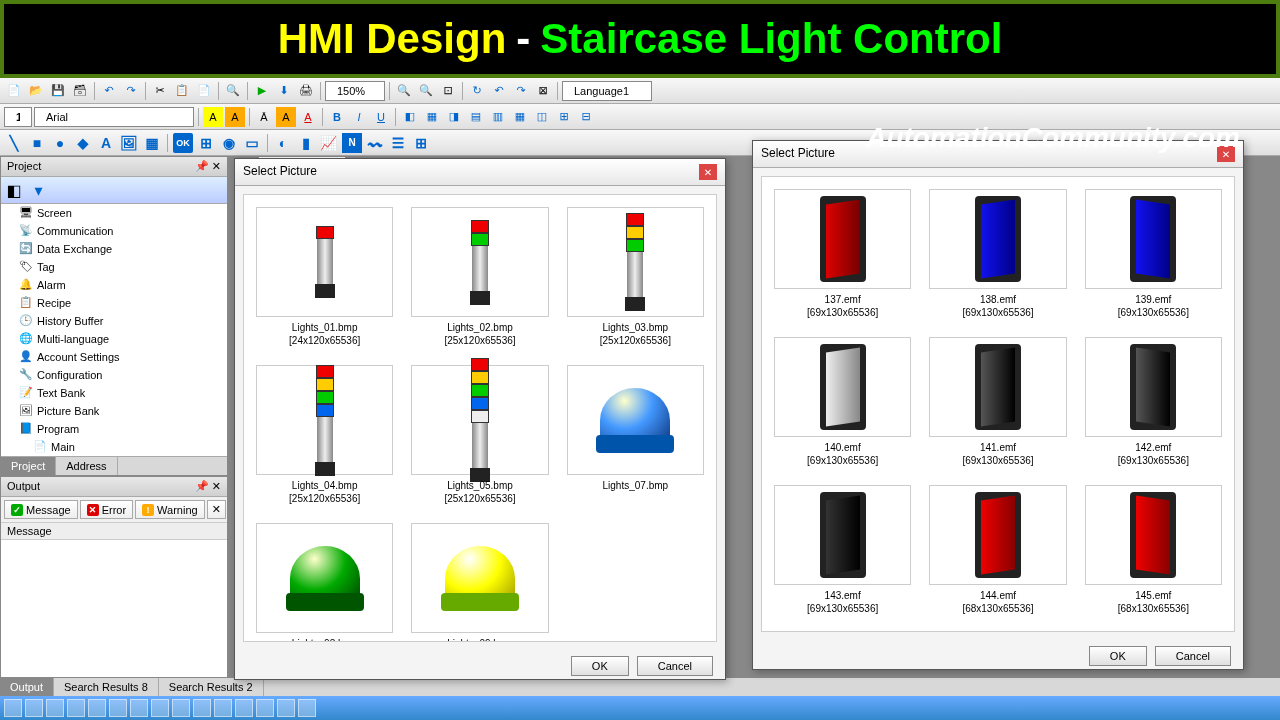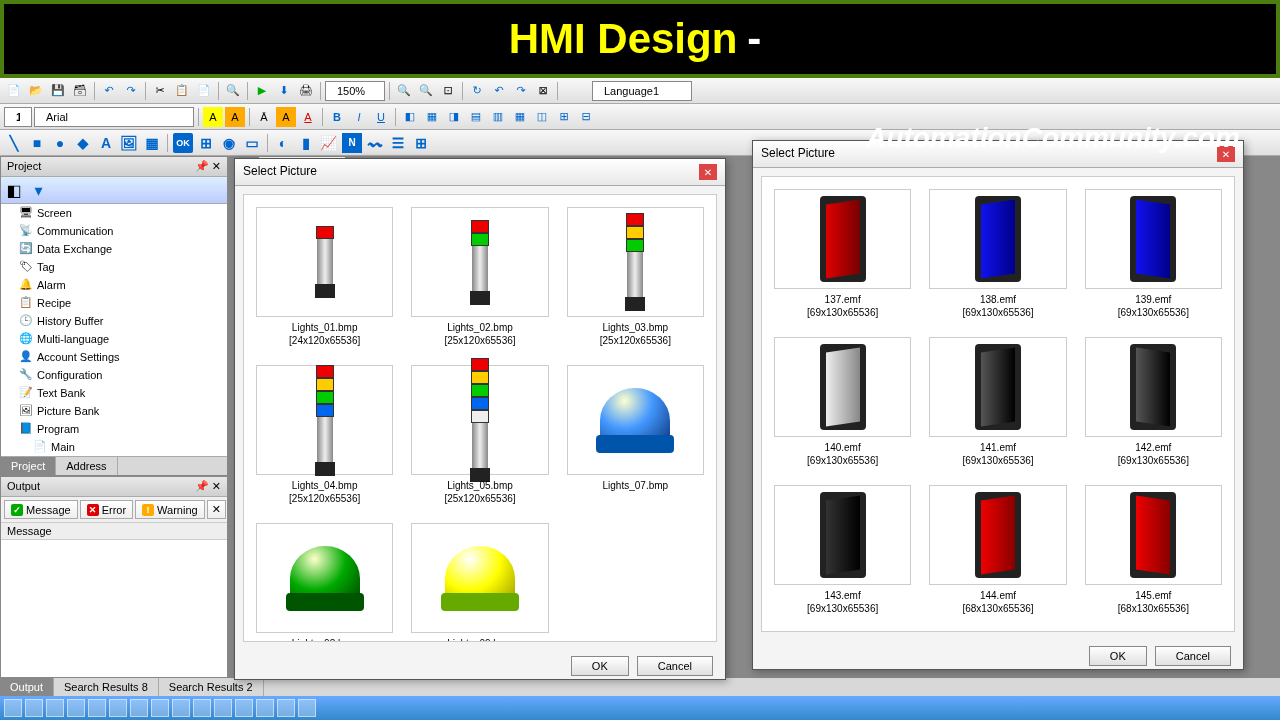--- a/index.html
+++ b/index.html
@@ -69,20 +69,21 @@
 .rocker { width: 46px; height: 86px; background: #222; border-radius: 4px; position: relative; display: flex; align-items: center; justify-content: center; }
 .rocker-inner { width: 34px; height: 74px; transform: skewY(-8deg); }
 .rocker.off .rocker-inner { transform: skewY(8deg); }
 </style>
 </head>
 <body>
 
 <div class="title-banner">
   <span class="title-yellow">HMI Design</span>
   <span class="title-white">-</span>
+  <span class="title-green">Staircase Light Control</span>
 </div>
 
 <div class="watermark">AutomationCommunity.com</div>
 
 <div class="app-area">
 
   <div class="toolbar">
     <span class="tb-btn">📄</span>
     <span class="tb-btn">📂</span>
     <span class="tb-btn">💾</span>
@@ -105,21 +106,21 @@
     <span class="tb-sep"></span>
     <span class="tb-btn">🔍</span>
     <span class="tb-btn">🔍</span>
     <span class="tb-btn">⊡</span>
     <span class="tb-sep"></span>
     <span class="tb-btn" style="color:#06c">↻</span>
     <span class="tb-btn" style="color:#06c">↶</span>
     <span class="tb-btn" style="color:#06c">↷</span>
     <span class="tb-btn">⊠</span>
     <span class="tb-sep"></span>
-    <input class="tb-input" style="width: 100px; margin-left: 30px;" value="Language1">
+    <input class="tb-input" style="width: 90px;" value="Language1">
   </div>
 
   <div class="toolbar2">
     <input class="tb-input" style="width: 28px; font-weight: bold;" value="16">
     <input class="tb-input" style="width: 160px;" value="Arial">
     <span class="tb-sep"></span>
     <span class="tb-btn" style="background:#ff0">A</span>
     <span class="tb-btn" style="background:#fa0">A</span>
     <span class="tb-sep"></span>
     <span class="tb-btn">Ā</span>

